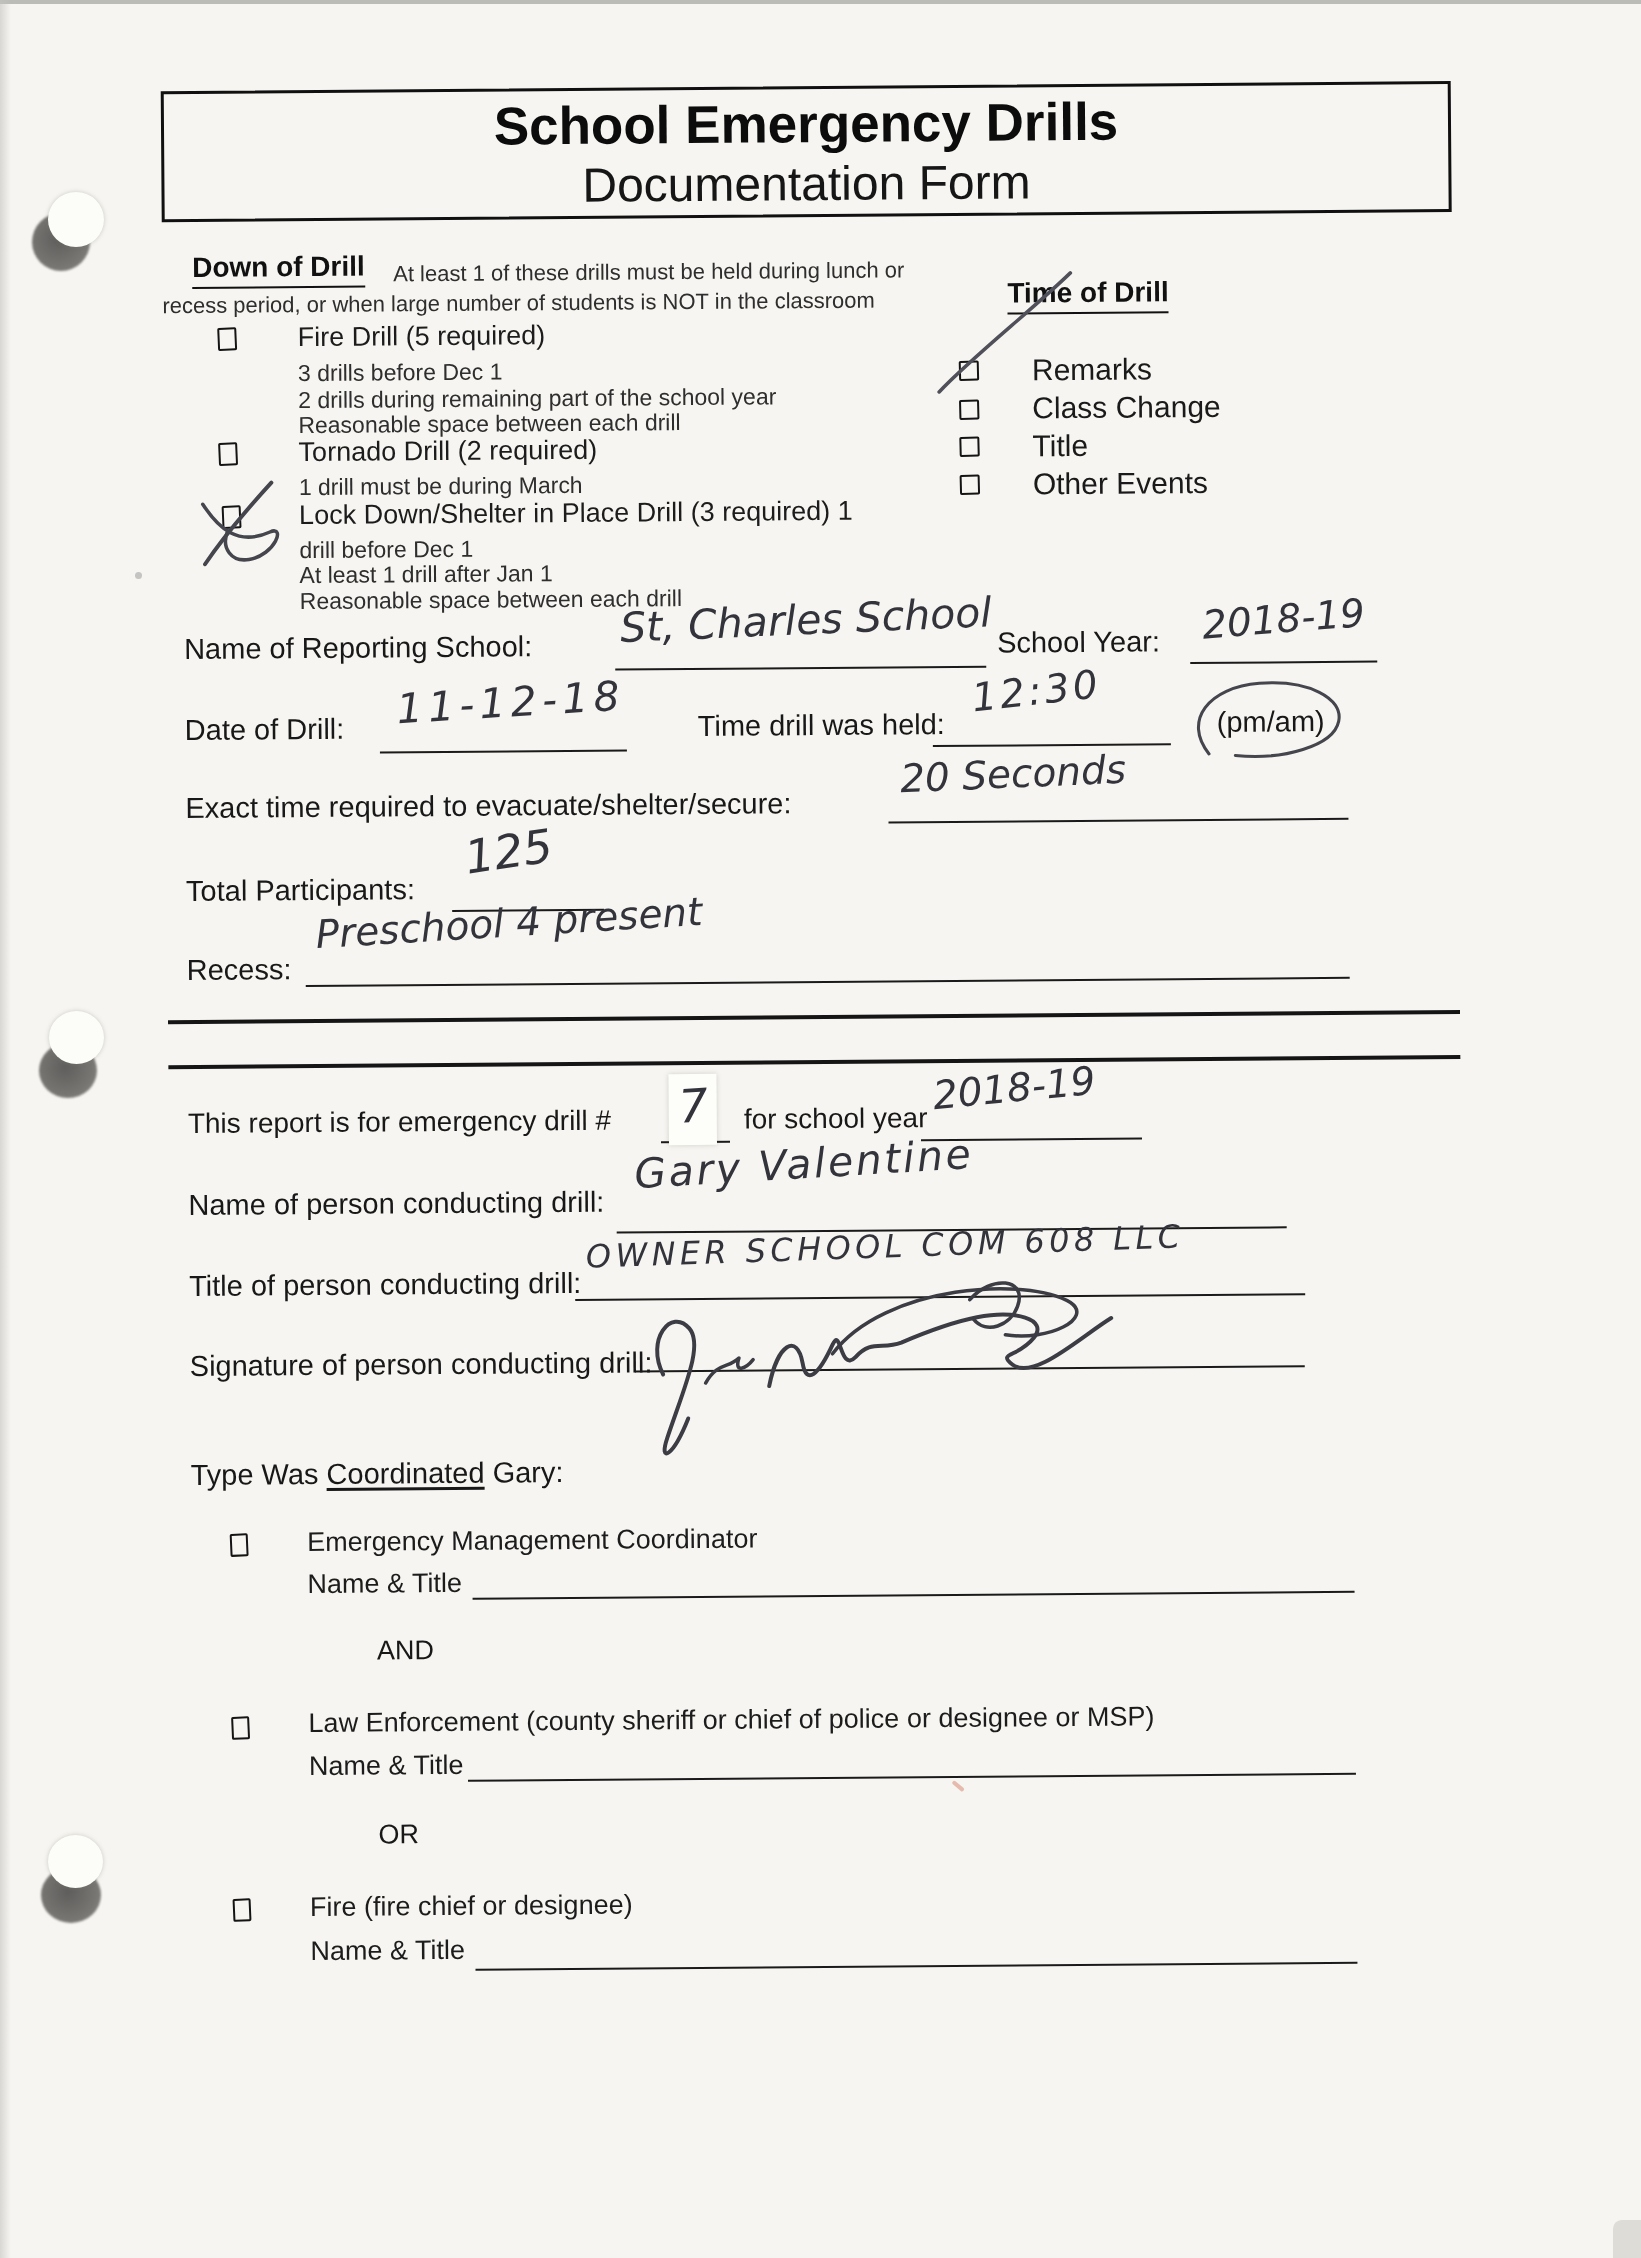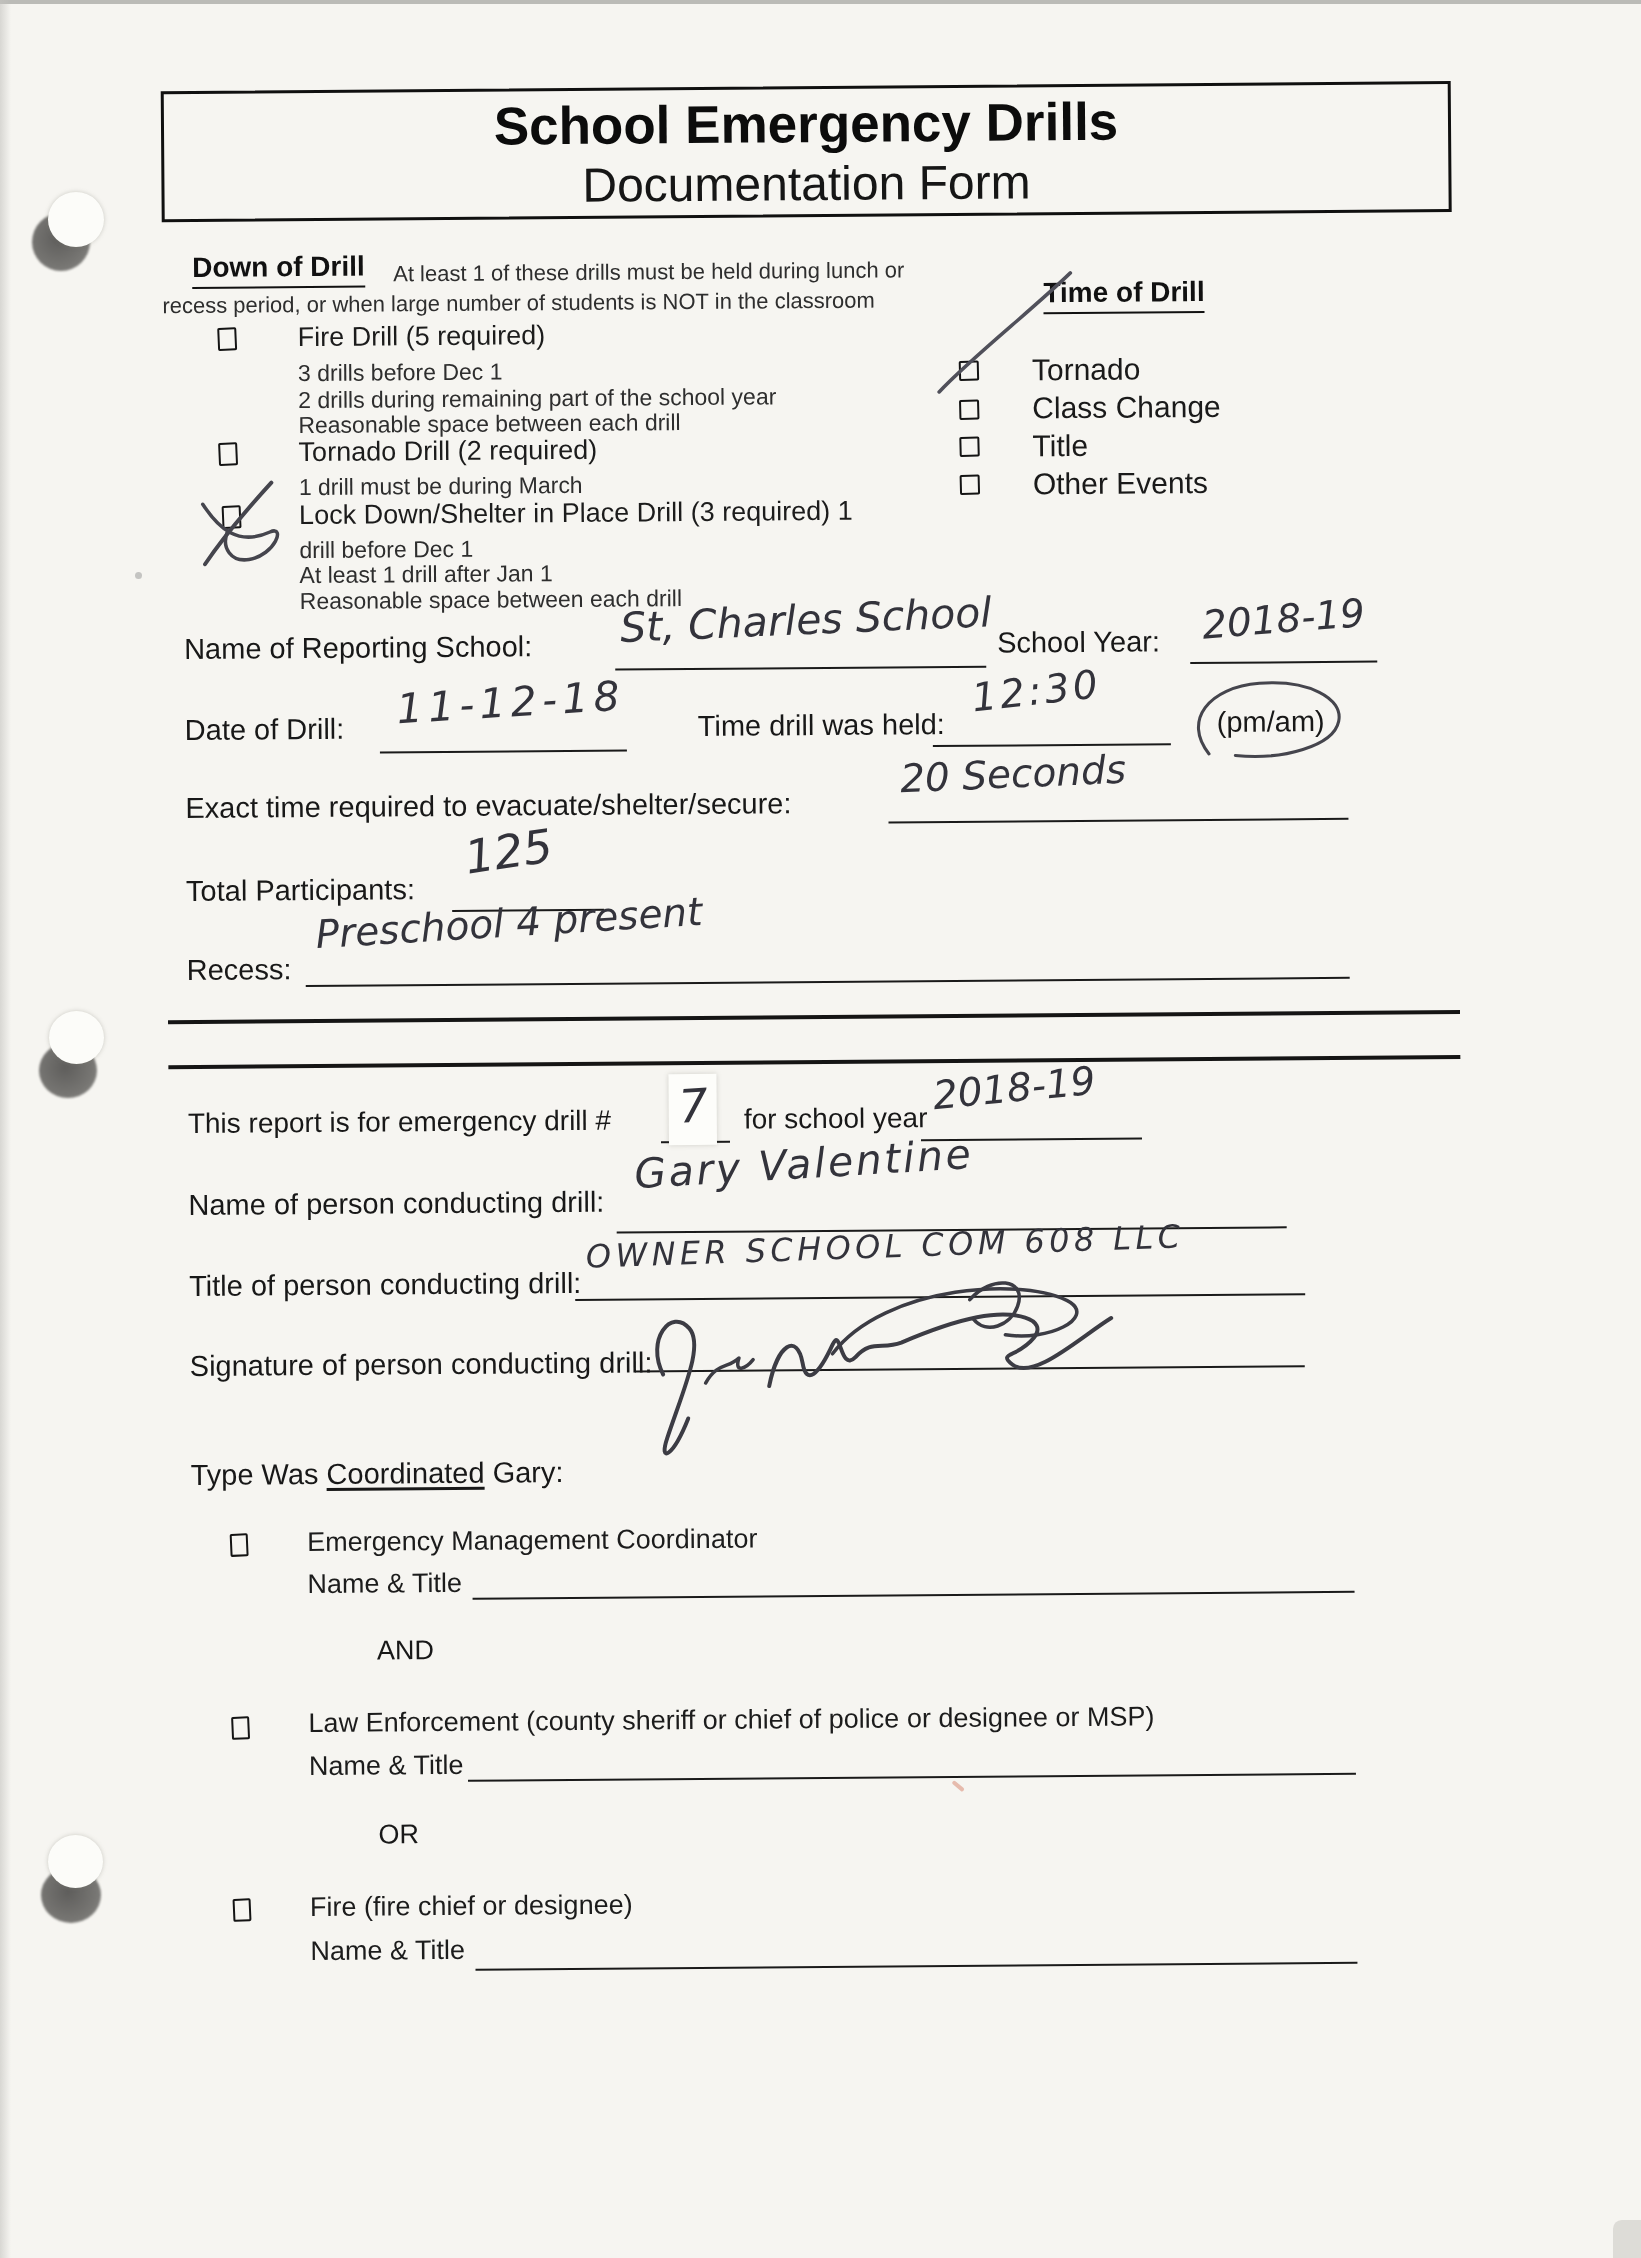--- a/index.html
+++ b/index.html
@@ -86,23 +86,23 @@
     <div class="cb" style="left:226px;top:501px;"></div>
     <div class="cl" style="left:303px;top:496px;">Lock Down/Shelter in Place Drill (3 required) 1</div>
     <div class="sub" style="left:303px;top:533px;">drill before Dec 1</div>
     <div class="sub" style="left:303px;top:558px;">At least 1 drill after Jan 1</div>
     <div class="sub" style="left:303px;top:584px;">Reasonable space between each drill</div>
     <svg class="ink" style="left:196px;top:473px;" width="108" height="97" viewBox="0 0 122 110">
       <path d="M90,6 C64,34 36,66 14,98" stroke="#45454d" stroke-width="4.5"></path>
       <path d="M12,30 C30,58 52,78 88,62 C106,54 94,88 64,93 C44,96 32,80 40,60" stroke="#45454d" stroke-width="4"></path>
     </svg>
 
-    <div class="hd" style="left:1013px;top:279px;margin-left:36px;">Time of Drill</div>
+    <div class="hd" style="left:1013px;top:279px;">Time of Drill</div>
     <div class="cb cbr" style="left:964px;top:362px;"></div>
-    <div class="opt" style="left:1037px;top:355px;">Tornado</div>
+    <div class="opt" style="left:1037px;top:355px;">Remarks</div>
     <div class="cb cbr" style="left:964px;top:401px;"></div>
     <div class="opt" style="left:1037px;top:393px;">Class Change</div>
     <div class="cb cbr" style="left:964px;top:438px;"></div>
     <div class="opt" style="left:1037px;top:431px;">Title</div>
     <div class="cb cbr" style="left:964px;top:476px;"></div>
     <div class="opt" style="left:1037px;top:469px;">Other Events</div>
     <svg class="ink" style="left:937px;top:266px;" width="148" height="134" viewBox="0 0 168 152">
       <path d="M158,10 C114,52 44,106 8,144" stroke="#50505a" stroke-width="4"></path>
     </svg>
 

